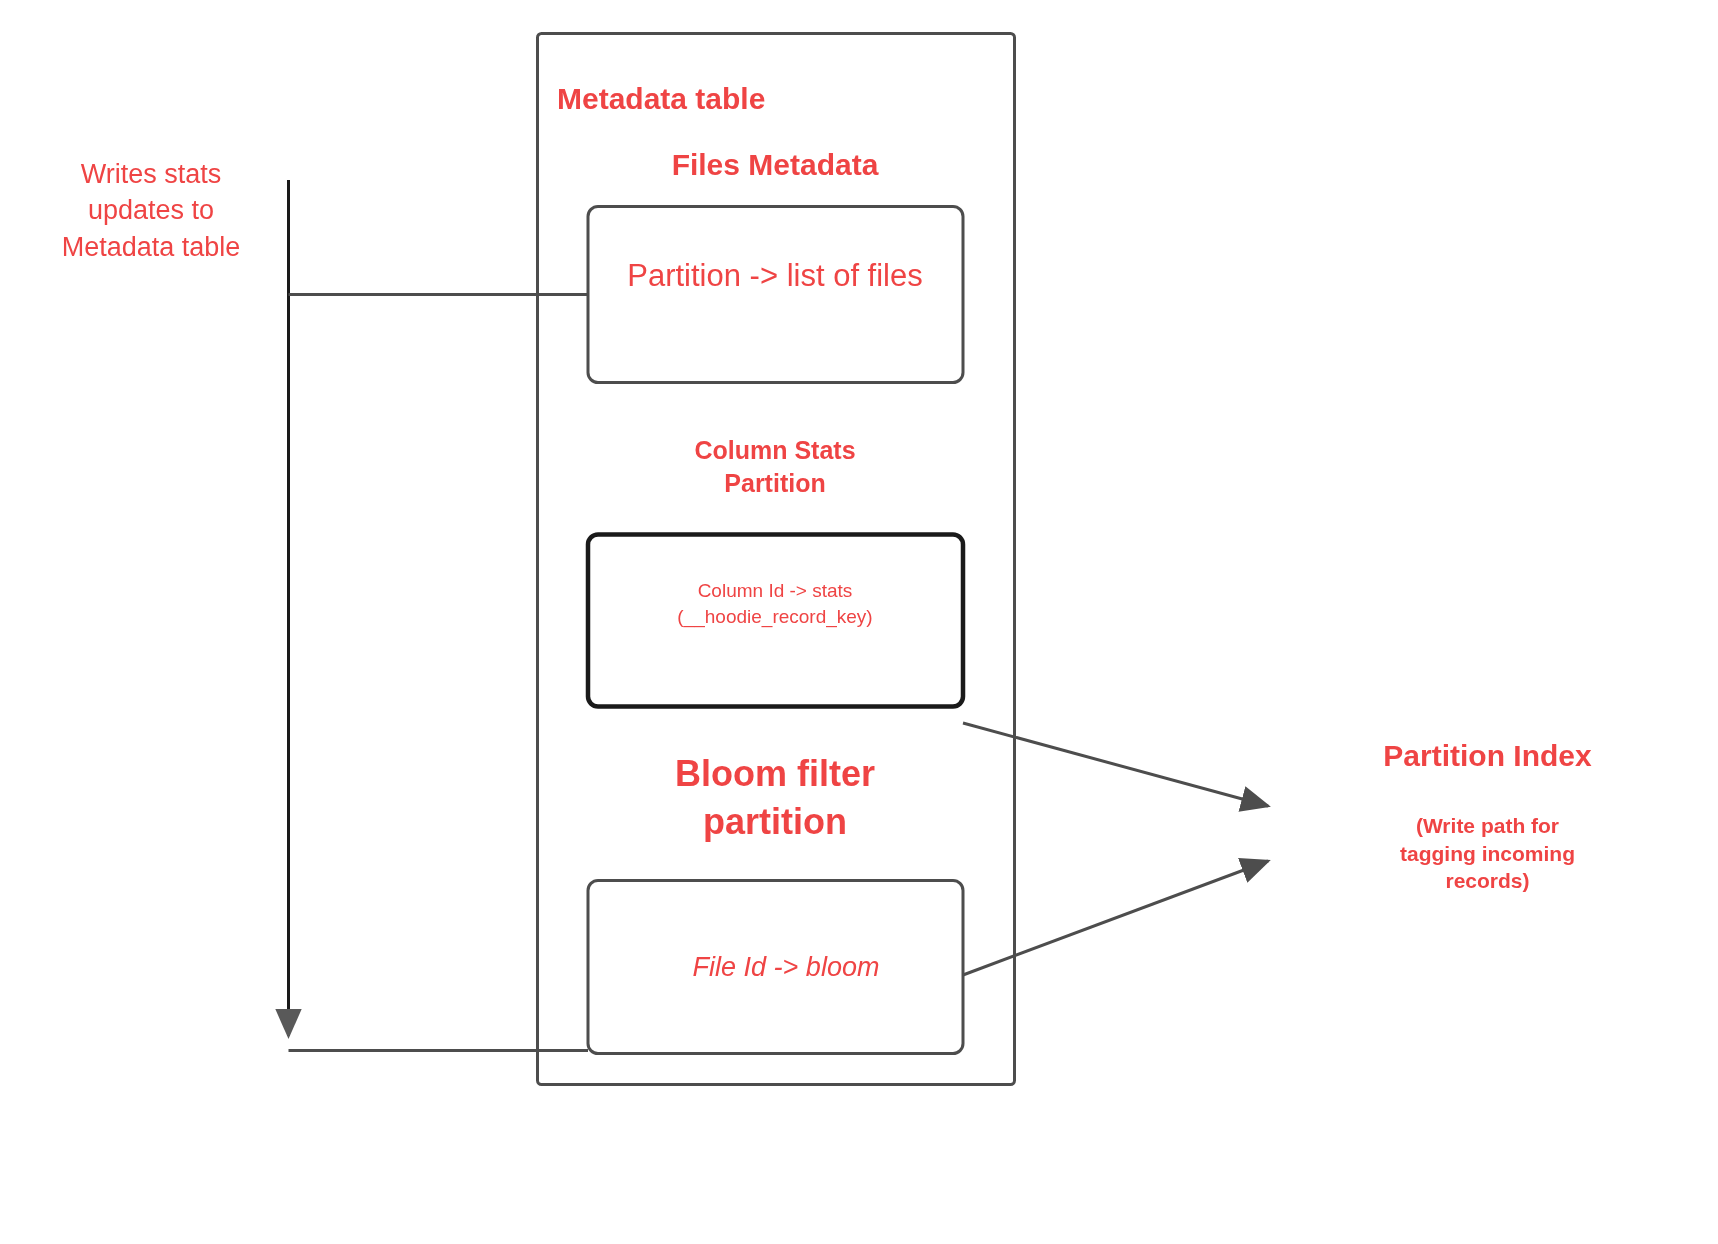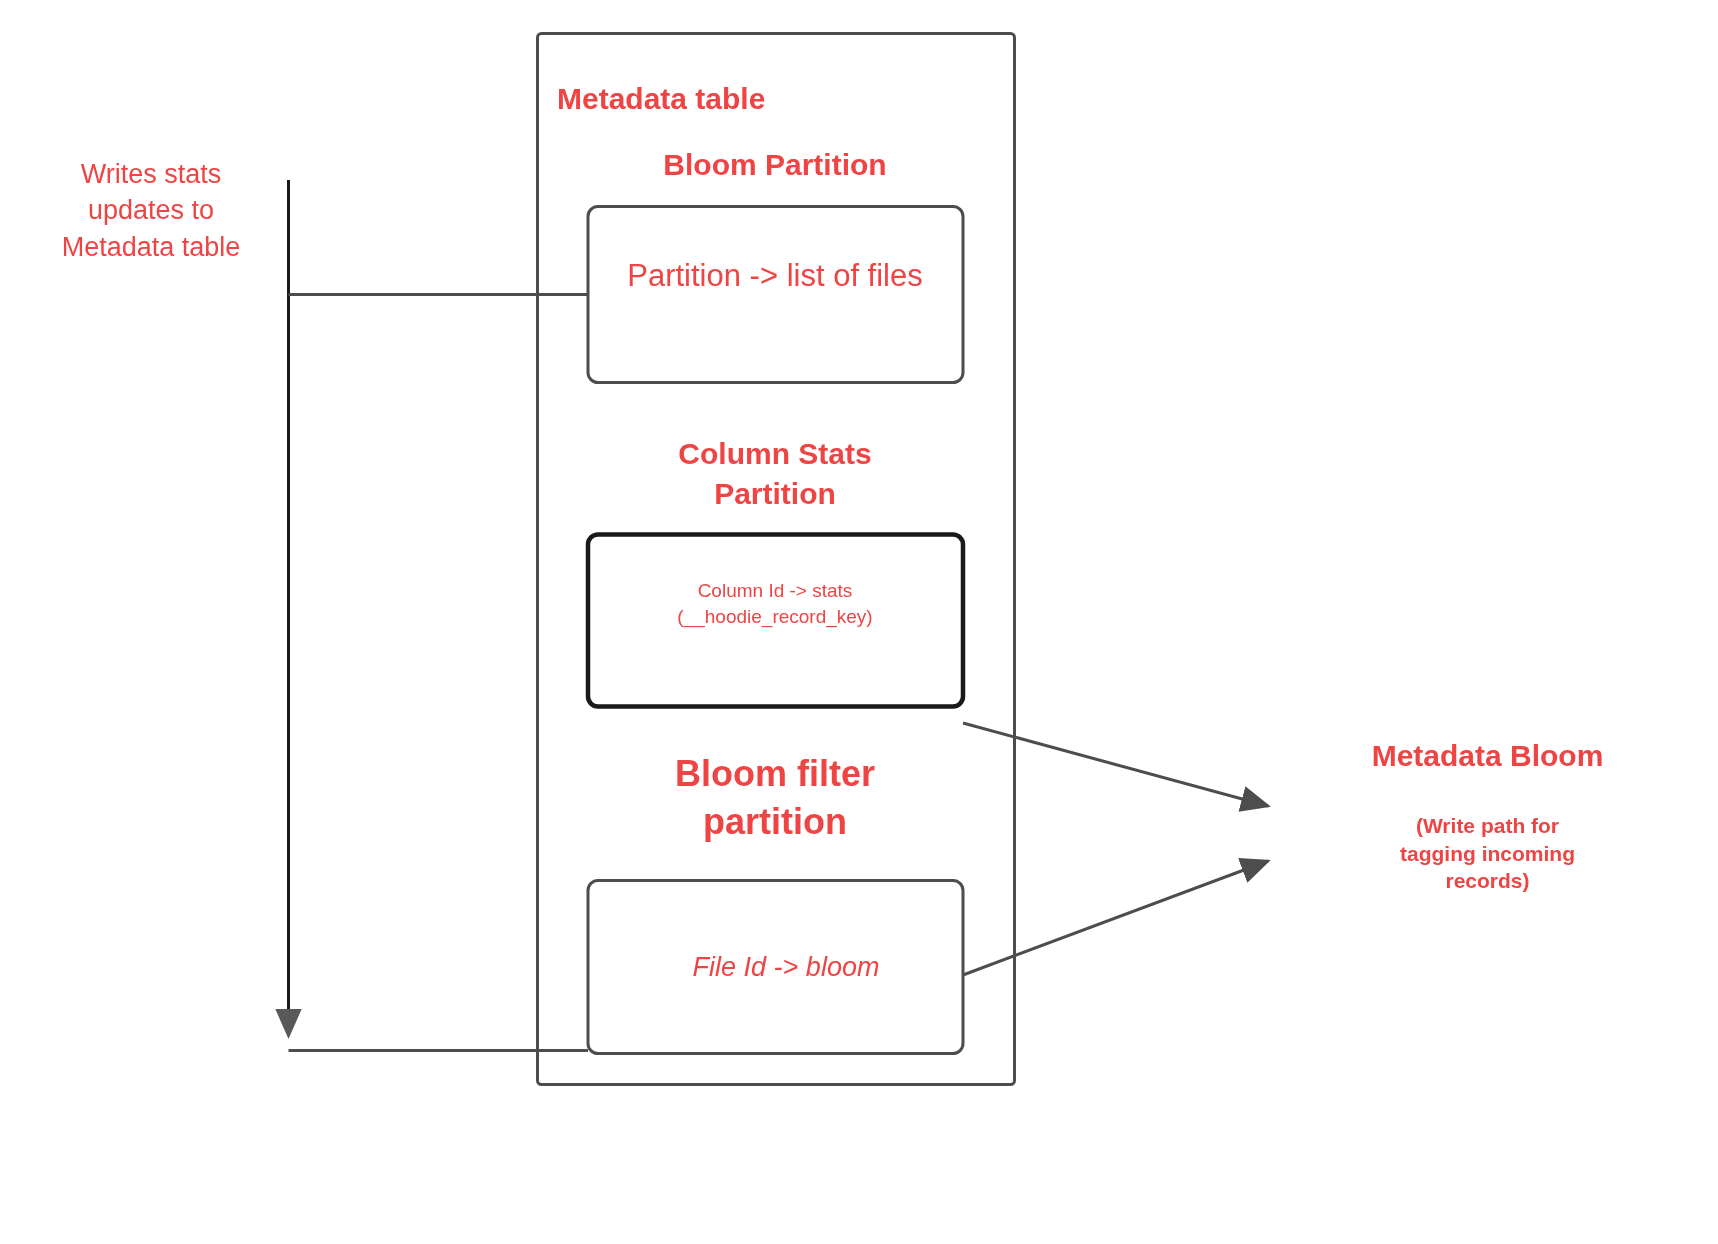--- a/index.html
+++ b/index.html
@@ -60,21 +60,21 @@
     left: 595px;
     top: 255px;
     width: 360px;
     font-size: 31px;
     font-weight: 400;
   }
   .colstats-partition-title {
     left: 587px;
     top: 434px;
     width: 376px;
-    font-size: 30px;
+    font-size: 25px;
     font-weight: bold;
     line-height: 1.32;
   }
   .colstats-box-text {
     left: 595px;
     top: 578px;
     width: 360px;
     font-size: 19px;
     font-weight: 400;
     line-height: 1.35;
@@ -144,34 +144,34 @@
 
     <path d="M963,975 L1268,861" fill="none" stroke="#4d4d4d" stroke-width="3" marker-end="url(#arrowFilled)"></path>
   </svg>
 
   <div class="lbl writes-label">Writes stats
 updates to
 Metadata table</div>
 
   <div class="lbl metadata-table-title">Metadata table</div>
 
-  <div class="lbl files-partition-title">Bloom Partition</div>
+  <div class="lbl files-partition-title">Files Metadata</div>
 
   <div class="lbl files-box-text">Partition -&gt; list of files</div>
 
   <div class="lbl colstats-partition-title">Column Stats
 Partition</div>
 
   <div class="lbl colstats-box-text">Column Id  -&gt; stats
 (__hoodie_record_key)</div>
 
   <div class="lbl bloom-partition-title">Bloom filter
 partition</div>
 
   <div class="lbl bloom-box-text">File Id -&gt; bloom</div>
 
-  <div class="lbl metadata-index-title">Metadata Bloom</div>
+  <div class="lbl metadata-index-title">Partition Index</div>
 
   <div class="lbl metadata-index-note">(Write path for
 tagging incoming
 records)</div>
 
 </div>
 
 </body></html>

